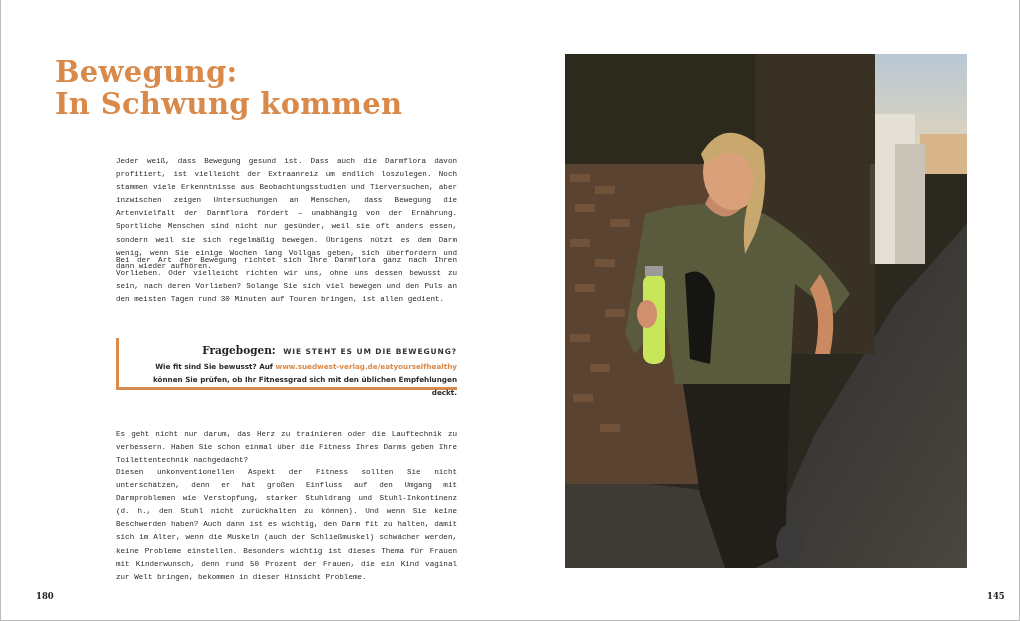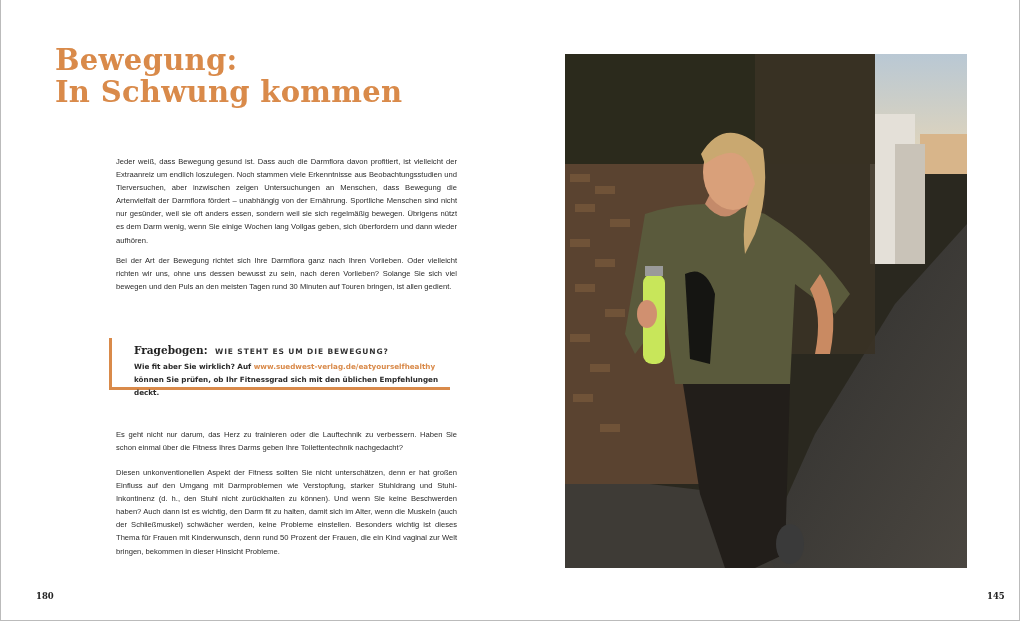--- a/index.html
+++ b/index.html
@@ -5,40 +5,41 @@
   html, body { margin: 0; padding: 0; }
   body {
     width: 1020px; height: 621px; background: #ffffff; position: relative; overflow: hidden;
     font-family: "Liberation Sans", sans-serif; color: #222;
   }
   .spread { position: absolute; left: 0; top: 0; width: 1020px; height: 621px; border-right: 1px solid #bbb; border-bottom: 1px solid #bbb; border-left: 1px solid #bbb; box-sizing: border-box; }
   .page { position: absolute; top: 0; height: 621px; }
   .page-left { left: 0; width: 510px; }
 
   .title {
-    position: absolute; left: 54px; top: 44px; margin: 0;
+    position: absolute; left: 54px; top: 56px; margin: 0;
     font-family: "DejaVu Serif", serif; font-weight: bold; font-size: 29px; line-height: 32px;
     color: #d98a4a; letter-spacing: 0.3px;
   }
   .title span { display: block; }
 
   .para {
     position: absolute; left: 115px; width: 341px; margin: 0;
-    font-family: Liberation Sans, sans-serif; font-size: 7.6px; line-height: 13.1px;
+    font-family: Liberation Mono, monospace; font-size: 7.6px; line-height: 13.1px;
     color: #2a2a2a; text-align: justify;
   }
   .p1 { top: 155px; }
   .p2 { top: 254px; }
   .p3 { top: 428px; }
   .p4 { top: 466px; }
 
   .callout {
-    position: absolute; left: 108px; top: 338px; width: 341px; height: 52px;
+    position: absolute; left: 115px; top: 338px; width: 341px; height: 52px;
     border-left: 3px solid #d98a4a; border-bottom: 3px solid #d98a4a; box-sizing: border-box;
     padding: 4px 0 0 22px;
+    text-align: right;
   }
   .callout-head { margin: 0; line-height: 14px; }
   .callout-label {
     font-family: "DejaVu Serif", serif; font-weight: bold; font-size: 10.5px; color: #222;
   }
   .callout-sub {
     font-family: "DejaVu Sans", sans-serif; font-size: 7.5px; letter-spacing: 0.9px; font-weight: bold; color: #333; margin-left: 3px;
   }
   .callout-body {
     margin: 1px 0 0 0; font-family: "DejaVu Sans", sans-serif; font-weight: bold; font-size: 7.2px; line-height: 13px; color: #2a2a2a;
@@ -74,21 +75,21 @@
     </h1>
 
     <p class="para p1">Jeder weiß, dass Bewegung gesund ist. Dass auch die Darmflora davon profitiert, ist vielleicht der Extraanreiz um endlich loszulegen. Noch stammen viele Erkenntnisse aus Beobachtungsstudien und Tierversuchen, aber inzwischen zeigen Untersuchungen an Menschen, dass Bewegung die Artenvielfalt der Darmflora fördert – unabhängig von der Ernährung. Sportliche Menschen sind nicht nur gesünder, weil sie oft anders essen, sondern weil sie sich regelmäßig bewegen. Übrigens nützt es dem Darm wenig, wenn Sie einige Wochen lang Vollgas geben, sich überfordern und dann wieder aufhören.</p>
     <p class="para p2">Bei der Art der Bewegung richtet sich Ihre Darmflora ganz nach Ihren Vorlieben. Oder vielleicht richten wir uns, ohne uns dessen bewusst zu sein, nach deren Vorlieben? Solange Sie sich viel bewegen und den Puls an den meisten Tagen rund 30 Minuten auf Touren bringen, ist allen gedient.</p>
 
     <div class="callout">
       <p class="callout-head">
         <span class="callout-label">Fragebogen:</span>
         <span class="callout-sub">WIE STEHT ES UM DIE BEWEGUNG?</span>
       </p>
-      <p class="callout-body"><span>Wie fit aber Sie wirklich? Auf </span><span class="callout-link">www.suedwest-verlag.de/eatyourselfhealthy</span><span> können Sie prüfen, ob Ihr Fitnessgrad sich mit den üblichen Empfehlungen deckt.</span></p>
+      <p class="callout-body"><span>Wie fit sind Sie bewusst? Auf </span><span class="callout-link">www.suedwest-verlag.de/eatyourselfhealthy</span><span> können Sie prüfen, ob Ihr Fitnessgrad sich mit den üblichen Empfehlungen deckt.</span></p>
     </div>
 
     <p class="para p3">Es geht nicht nur darum, das Herz zu trainieren oder die Lauftechnik zu verbessern. Haben Sie schon einmal über die Fitness Ihres Darms geben Ihre Toilettentechnik nachgedacht?</p>
     <p class="para p4">Diesen unkonventionellen Aspekt der Fitness sollten Sie nicht unterschätzen, denn er hat großen Einfluss auf den Umgang mit Darmproblemen wie Verstopfung, starker Stuhldrang und Stuhl-Inkontinenz (d. h., den Stuhl nicht zurückhalten zu können). Und wenn Sie keine Beschwerden haben? Auch dann ist es wichtig, den Darm fit zu halten, damit sich im Alter, wenn die Muskeln (auch der Schließmuskel) schwächer werden, keine Probleme einstellen. Besonders wichtig ist dieses Thema für Frauen mit Kinderwunsch, denn rund 50 Prozent der Frauen, die ein Kind vaginal zur Welt bringen, bekommen in dieser Hinsicht Probleme.</p>
   </div>
 
   <div class="folio folio-left">180</div>
   <div class="running running-left">
     <span class="muted">KAPITEL 7</span>
     <span>ERNÄHRUNG IST NICHT ALLES</span>

